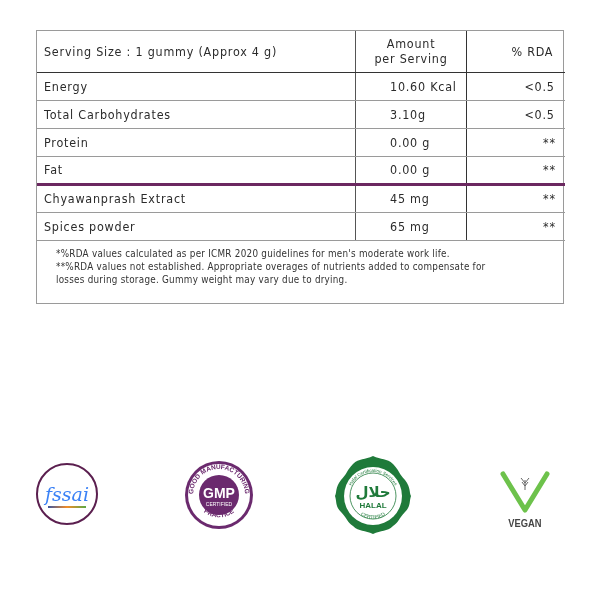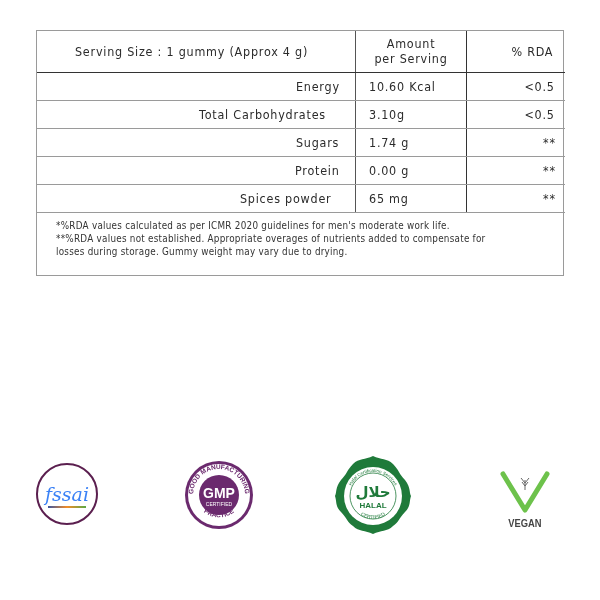--- a/index.html
+++ b/index.html
@@ -18,22 +18,22 @@
   }
   table { border-collapse: collapse; width: 100%; table-layout: fixed; }
   col.c1 { width: 318px; }
   col.c2 { width: 111px; }
   col.c3 { width: 99px; }
   td {
     font-family: "DejaVu Sans", sans-serif; font-size: 13px; letter-spacing: 0.9px;
     transform-origin: left; color: #2b2b2b; height: 28px; padding: 0 8px;
     border-bottom: 1px solid #9a9a9a; vertical-align: middle; white-space: nowrap;
   }
-  td.name { padding-left: 7px; text-align: right; }
-  td.amt { border-left: 1px solid #555; padding-left: 13px; }
+  td.name { padding-left: 7px; }
+  td.amt { border-left: 1px solid #555; padding-left: 34px; }
   td.rda { border-left: 1px solid #333; text-align: right; }
   tr.head td { height: 41px; border-bottom: 1px solid #333; }
   tr.head td.amt { text-align: center; padding: 0; line-height: 15px; margin-top: 28px; }
   tr.purple-divider td { border-bottom: 3px solid #6b2860; }
   tr.last td { border-bottom: 1px solid #9a9a9a; }
   .cond { display: inline-block; transform: scaleX(0.86); transform-origin: left center; }
   .condc { display: inline-block; transform: scaleX(0.86); transform-origin: center; }
 
   .notes {
     padding: 6px 5px 0 5px; height: 62px;
@@ -78,27 +78,32 @@
       <td class="name"><span class="cond">Energy</span></td>
       <td class="amt"><span class="cond">10.60 Kcal</span></td>
       <td class="rda"><span class="condc">&lt;0.5</span></td>
     </tr>
     <tr>
       <td class="name"><span class="cond">Total Carbohydrates</span></td>
       <td class="amt"><span class="cond">3.10g</span></td>
       <td class="rda"><span class="condc">&lt;0.5</span></td>
     </tr>
     <tr>
-      <td class="name"><span class="cond">Sugars</span></td>
-      <td class="amt"><span class="cond">1.74 g</span></td>
+      <td class="name"><span class="cond">Protein</span></td>
+      <td class="amt"><span class="cond">0.00 g</span></td>
+      <td class="rda"><span class="condc">**</span></td>
+    </tr>
+    <tr class="purple-divider">
+      <td class="name"><span class="cond">Fat</span></td>
+      <td class="amt"><span class="cond">0.00 g</span></td>
       <td class="rda"><span class="condc">**</span></td>
     </tr>
     <tr>
-      <td class="name"><span class="cond">Protein</span></td>
-      <td class="amt"><span class="cond">0.00 g</span></td>
+      <td class="name"><span class="cond">Chyawanprash Extract</span></td>
+      <td class="amt"><span class="cond">45 mg</span></td>
       <td class="rda"><span class="condc">**</span></td>
     </tr>
     <tr>
       <td class="name"><span class="cond">Spices powder</span></td>
       <td class="amt"><span class="cond">65 mg</span></td>
       <td class="rda"><span class="condc">**</span></td>
     </tr>
   </tbody>
     </table>
   <div class="notes">

